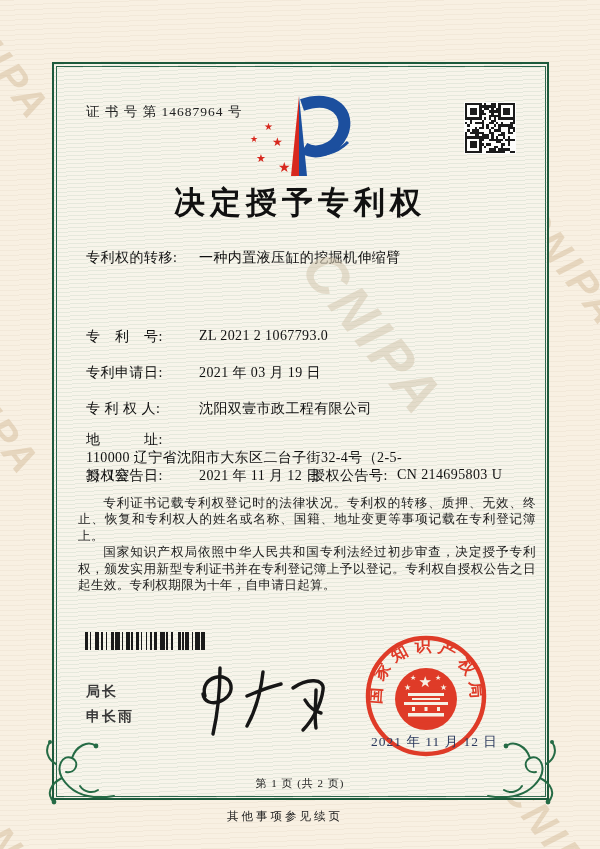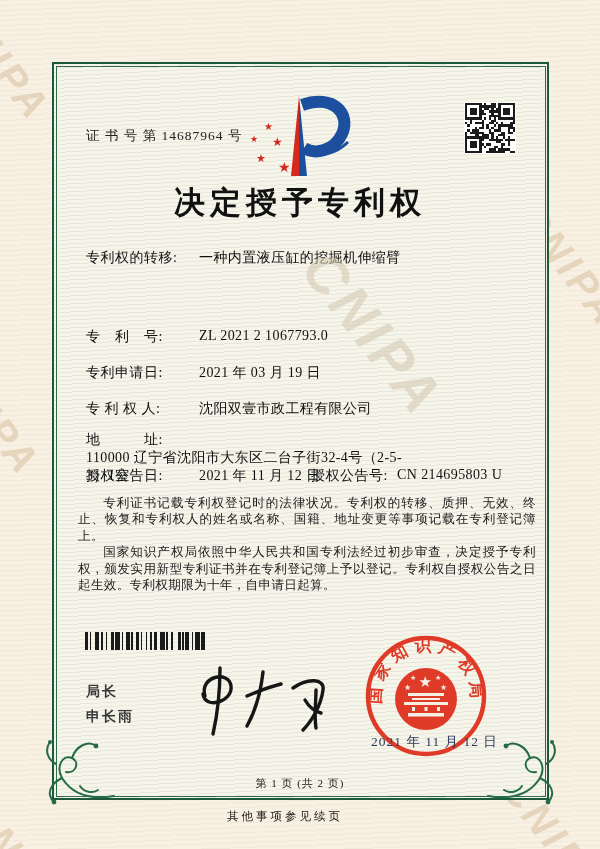--- a/index.html
+++ b/index.html
@@ -12,21 +12,21 @@
       font-weight:bold;font-style:italic;color:rgba(208,181,146,.45);
       letter-spacing:4px;font-size:40px;transform:rotate(52deg);transform-origin:left top;white-space:nowrap;}
   .wm-center{font-size:56px;color:rgba(212,198,174,.55);}
   
   .frame{position:absolute;left:52px;top:62px;width:497px;height:738px;box-sizing:border-box;
          border:2.5px solid #1d5a3c;background:#f7f4ea;}
   .frame::before{content:"";position:absolute;inset:1.5px;border:1px solid #2a654a;pointer-events:none;}
   .frame::after{content:"";position:absolute;inset:0;pointer-events:none;
          background:repeating-linear-gradient(177deg, rgba(140,175,150,.17) 0 1px, transparent 1px 4px);}
   
-  .cert-no{position:absolute;left:86px;top:103px;font-size:13.5px;letter-spacing:1px;color:#222;margin-top:24px;}
+  .cert-no{position:absolute;left:86px;top:103px;font-size:13.5px;letter-spacing:1px;color:#222;}
   .logo{position:absolute;left:238px;top:92px;}
   .qr{position:absolute;left:464px;top:102px;width:52px;height:52px;background:#fdfdfb;
       display:grid;grid-template-columns:repeat(21,1fr);grid-template-rows:repeat(21,1fr);padding:1px;box-sizing:border-box;}
   .qr div{width:100%;height:100%;}
   .title{position:absolute;left:0;top:182px;width:100%;text-align:center;
          font-size:31px;font-weight:bold;letter-spacing:5px;color:#111;}
   
   .field-row{position:absolute;left:86px;width:446px;font-size:14px;color:#111;}
   .flabel{display:inline-block;min-width:113px;letter-spacing:.5px;vertical-align:top;}
   .fvalue{letter-spacing:.4px;}

